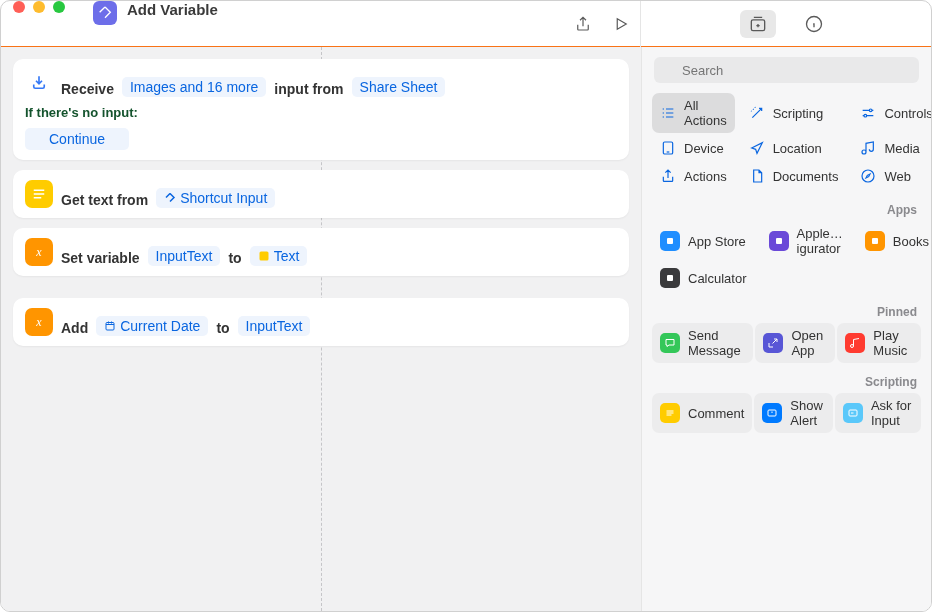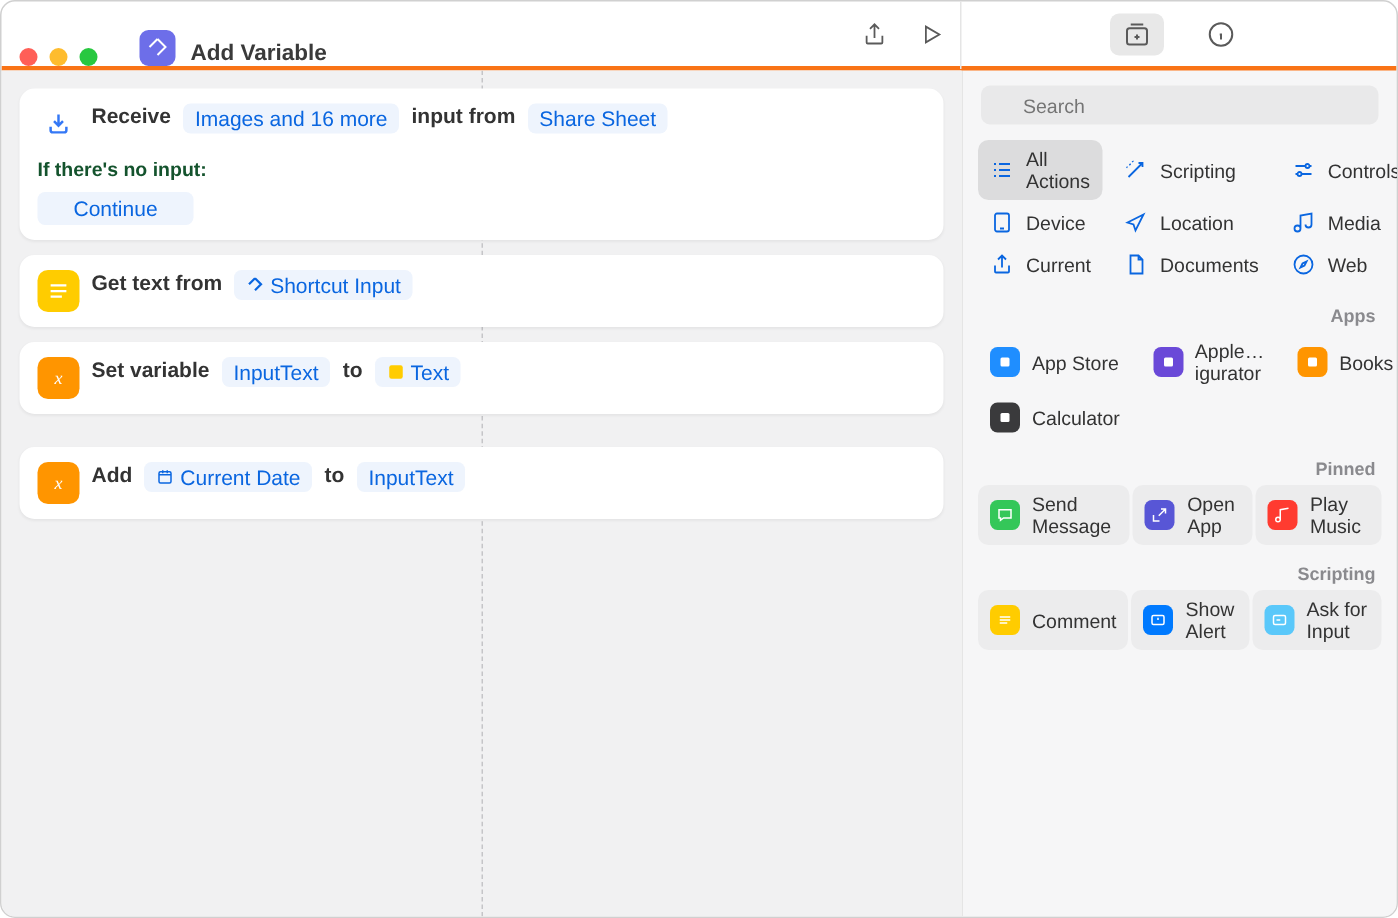--- a/index.html
+++ b/index.html
@@ -9,23 +9,23 @@
     width: 932px;
     height: 612px;
     overflow: hidden;
     border: 1px solid #d0d0d0;
     border-radius: 10px;
   }
   
   .titlebar {
     height: 46px;
     display: flex;
-    align-items: flex-end;
+    align-items: flex-start;
     padding: 0 12px;
-    border-bottom: 3px solid #f97316;
+    border-bottom: 1px solid #f97316;
     position: relative;
   }
   .traffic-lights { display: flex; gap: 8px; margin-right: 28px; }
   .traffic-light { width: 12px; height: 12px; border-radius: 50%; }
   .red { background: #ff5f57; }
   .yellow { background: #febc2e; }
   .green { background: #28c840; }
   .app-icon {
     width: 24px; height: 24px; border-radius: 6px;
     background: #6d6ee9;
@@ -98,21 +98,21 @@
   .card {
     background: #fff;
     border-radius: 10px;
     padding: 10px 12px;
     margin-bottom: 10px;
     position: relative;
     box-shadow: 0 1px 2px rgba(0,0,0,0.05);
   }
   .card-row {
     display: flex;
-    align-items: flex-start;
+    align-items: flex-end;
     gap: 8px;
     font-size: 14px;
     color: #333;
     flex-wrap: wrap;
   }
   .card-icon {
     width: 28px; height: 28px; border-radius: 7px;
     display: flex; align-items: center; justify-content: center;
     flex-shrink: 0;
     color: white;
@@ -428,21 +428,21 @@
               </svg>
             </span>
             <span>Media</span>
           </div>
           <div class="cat-item">
             <span class="cat-icon">
               <svg viewBox="0 0 24 24" fill="none" stroke="currentColor" stroke-width="1.8">
                 <path d="M12 3v12M8 7l4-4 4 4M5 13v6a1 1 0 001 1h12a1 1 0 001-1v-6"></path>
               </svg>
             </span>
-            <span>Current</span>
+            <span>Actions</span>
           </div>
           <div class="cat-item">
             <span class="cat-icon">
               <svg viewBox="0 0 24 24" fill="none" stroke="currentColor" stroke-width="1.8">
                 <path d="M7 3h8l4 4v14H7zM15 3v4h4"></path>
               </svg>
             </span>
             <span>Documents</span>
           </div>
           <div class="cat-item">

